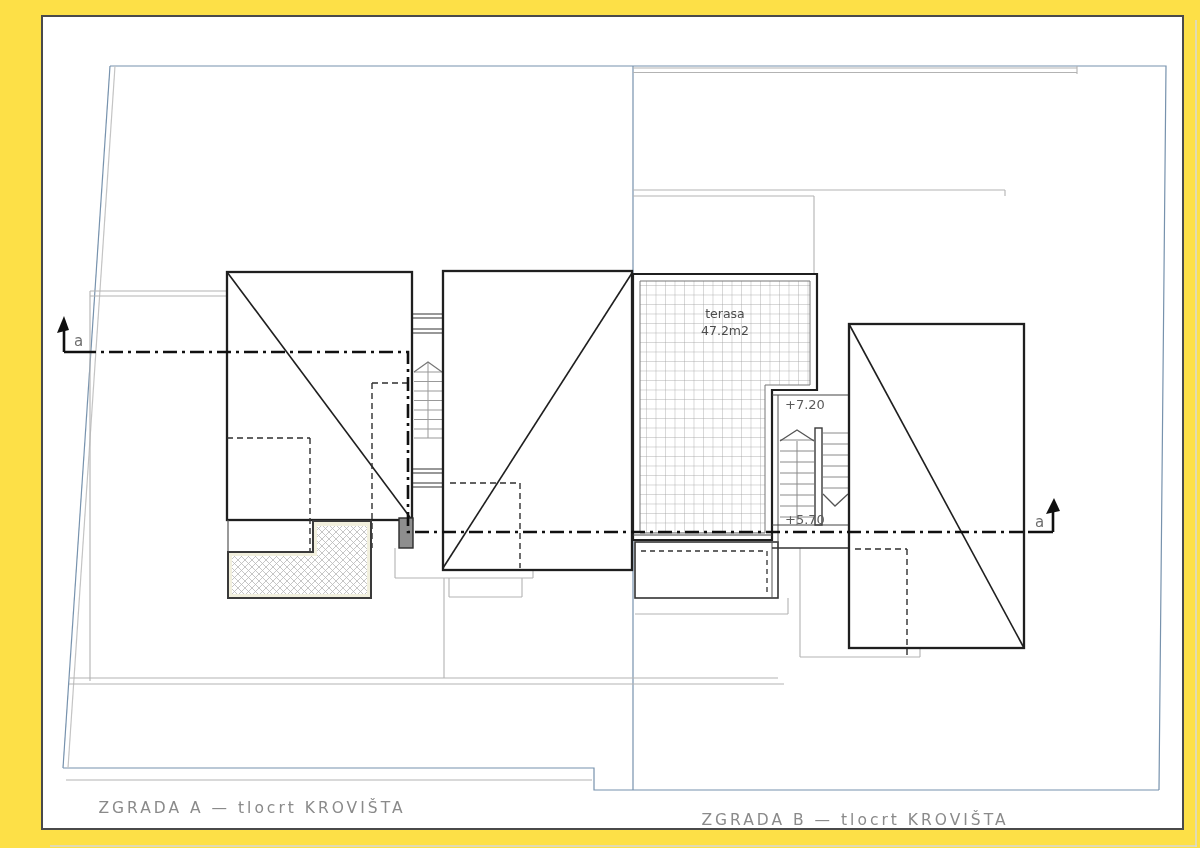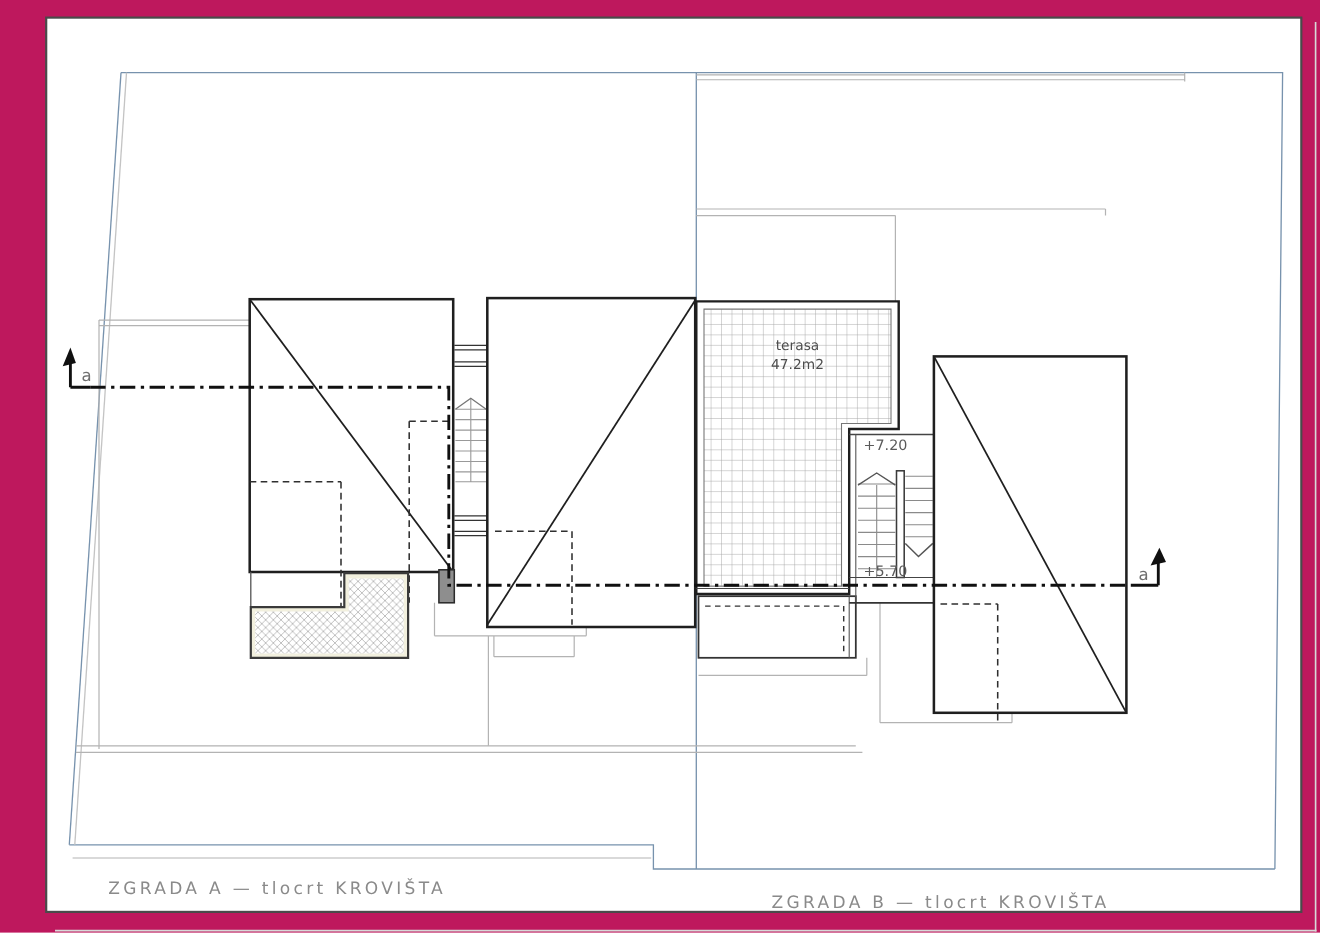--- a/index.html
+++ b/index.html
@@ -1,16 +1,16 @@
 <!DOCTYPE html>
 <html><head>
 <meta charset="utf-8">
 <style>
   html,body{margin:0;padding:0;background:#ffffff;}
-  .canvas{position:relative;width:1200px;height:848px;background:#be185d;overflow:hidden;
+  .canvas{position:relative;width:1200px;height:848px;background:#fde047;overflow:hidden;
           font-family:"DejaVu Sans", sans-serif;}
   svg{position:absolute;left:0;top:0;}
   text{font-family:"DejaVu Sans", sans-serif;}
   .title-label{font-size:15.5px;fill:#8a8a8a;letter-spacing:3px;}
   .small-label{font-size:12.5px;fill:#4d4d4d;}
   .elev-label{font-size:13px;fill:#5a5a5a;}
   .section-letter{font-size:15px;fill:#6f6f6f;}
 </style>
 </head>
 <body>

